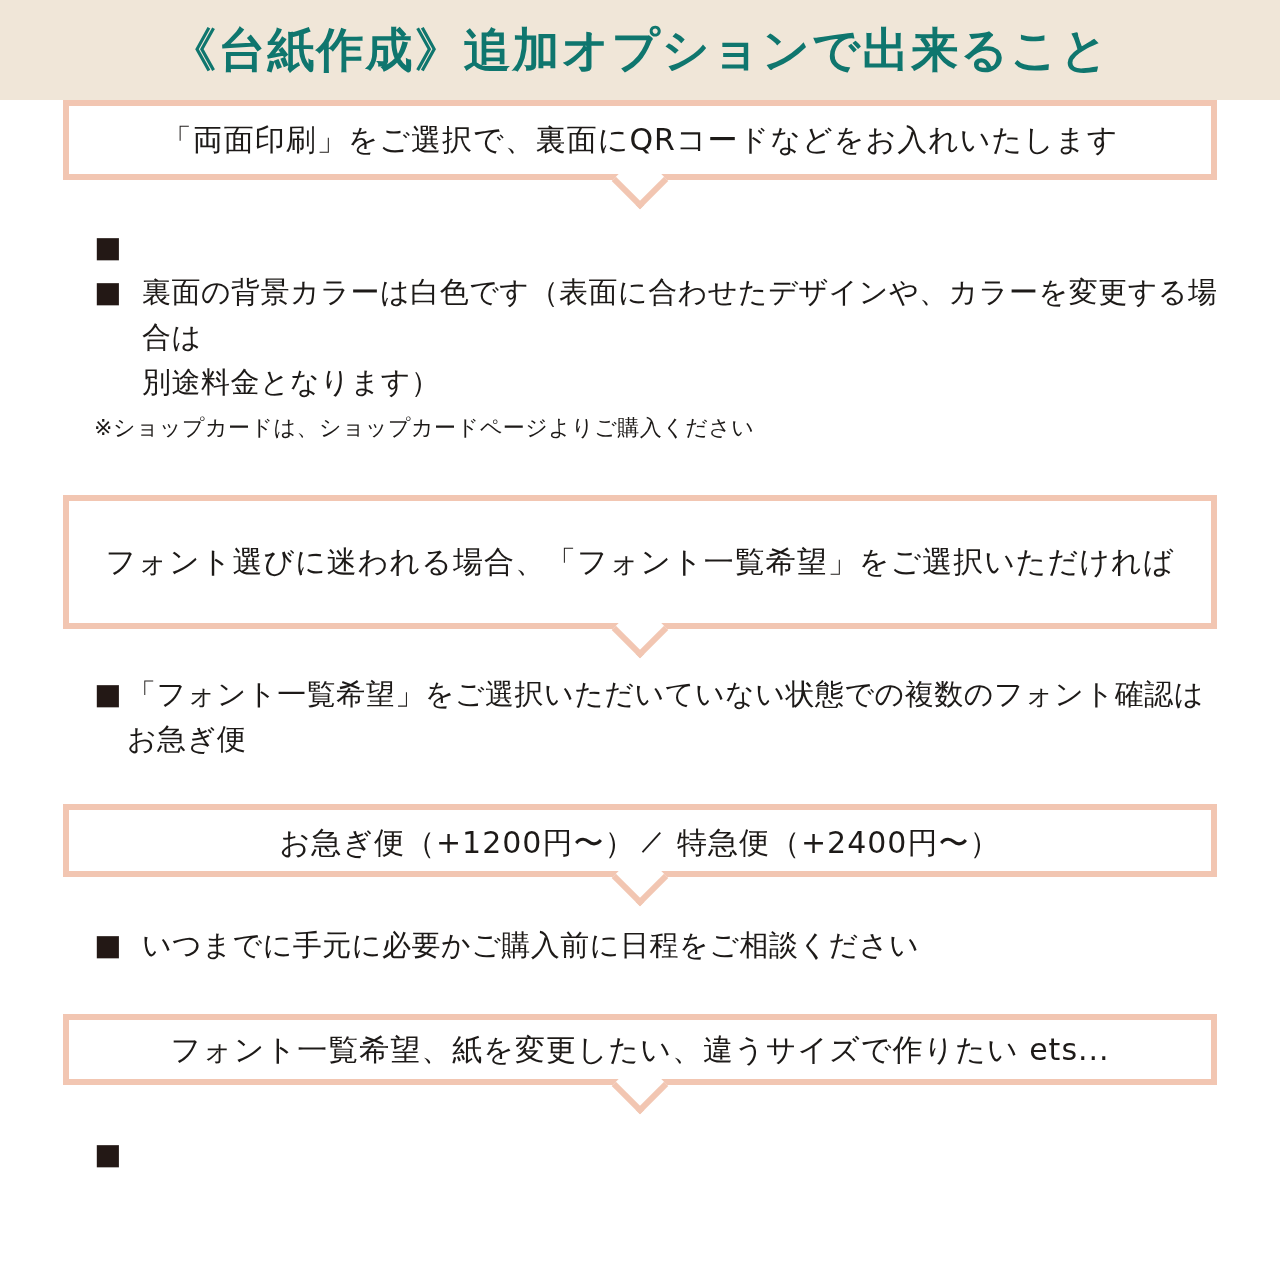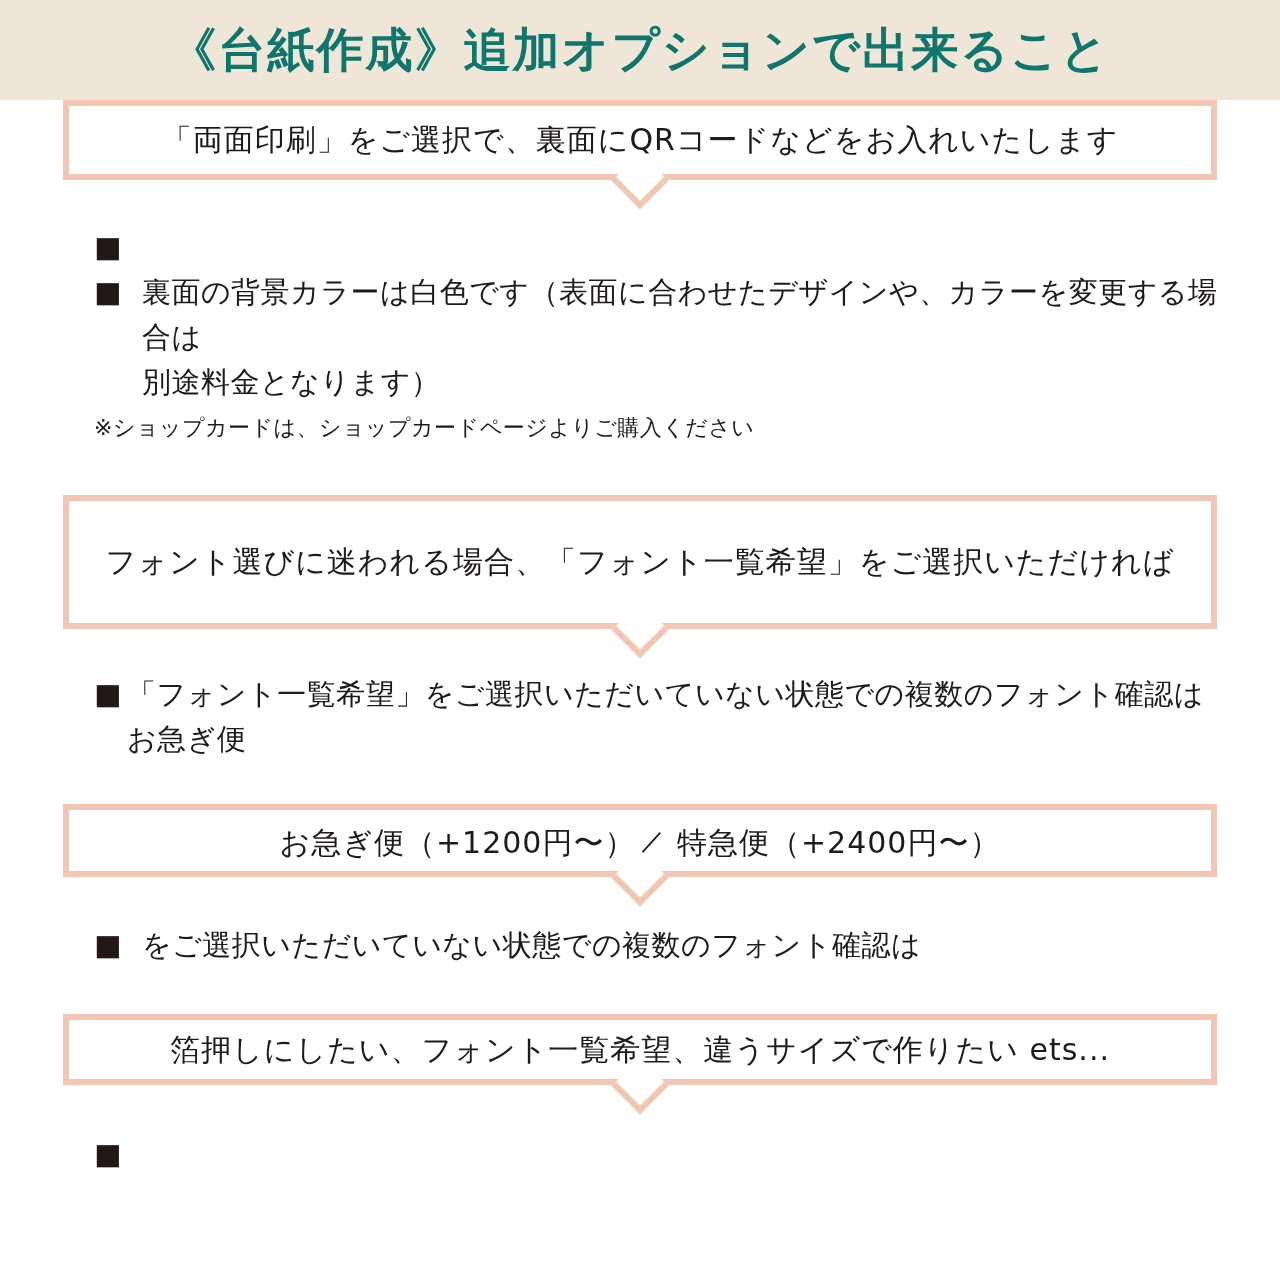--- a/index.html
+++ b/index.html
@@ -130,26 +130,26 @@
 </div>
 
 <div class="bubble box-3">
   <div class="line">お急ぎ便（+1200円〜）／ 特急便（+2400円〜）</div>
   <div class="tail"></div>
 </div>
 
 <div class="bullets bullets-3">
   <div class="bullet-item">
     <span class="marker">■</span>
-    <span class="text">をご選択いただいていない状態での複数のフォント確認は</span>
+    <span class="text">いつまでに手元に必要かご購入前に日程をご相談ください</span>
   </div>
 </div>
 
 <div class="bubble box-4">
-  <div class="line">箔押しにしたい、フォント一覧希望、違うサイズで作りたい ets...</div>
+  <div class="line">フォント一覧希望、紙を変更したい、違うサイズで作りたい ets...</div>
   <div class="tail"></div>
 </div>
 
 <div class="bullets bullets-4">
   <div class="bullet-item">
     <span class="marker">■</span>
   </div>
 </div>
 
 </body></html>

